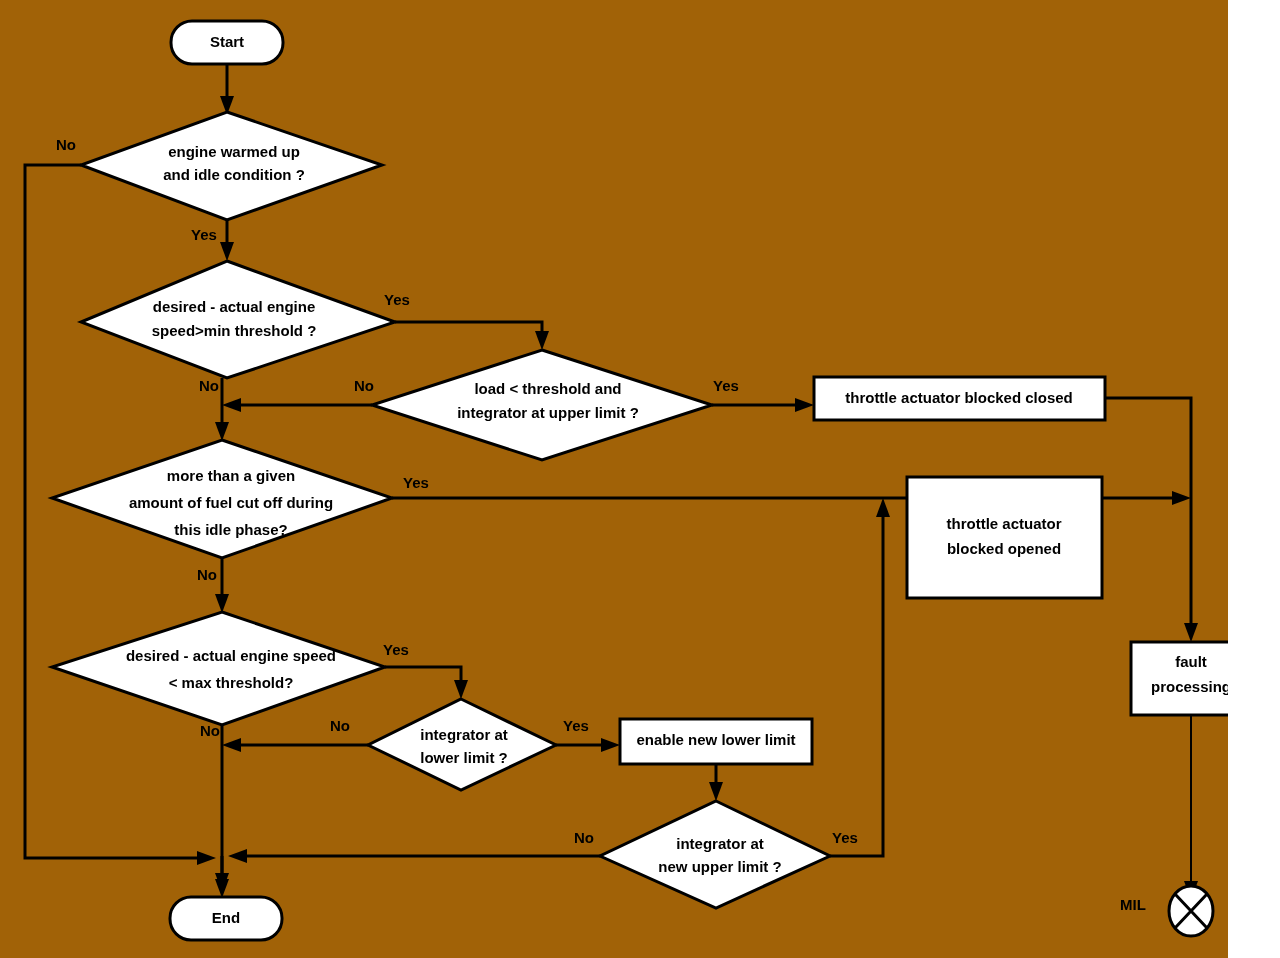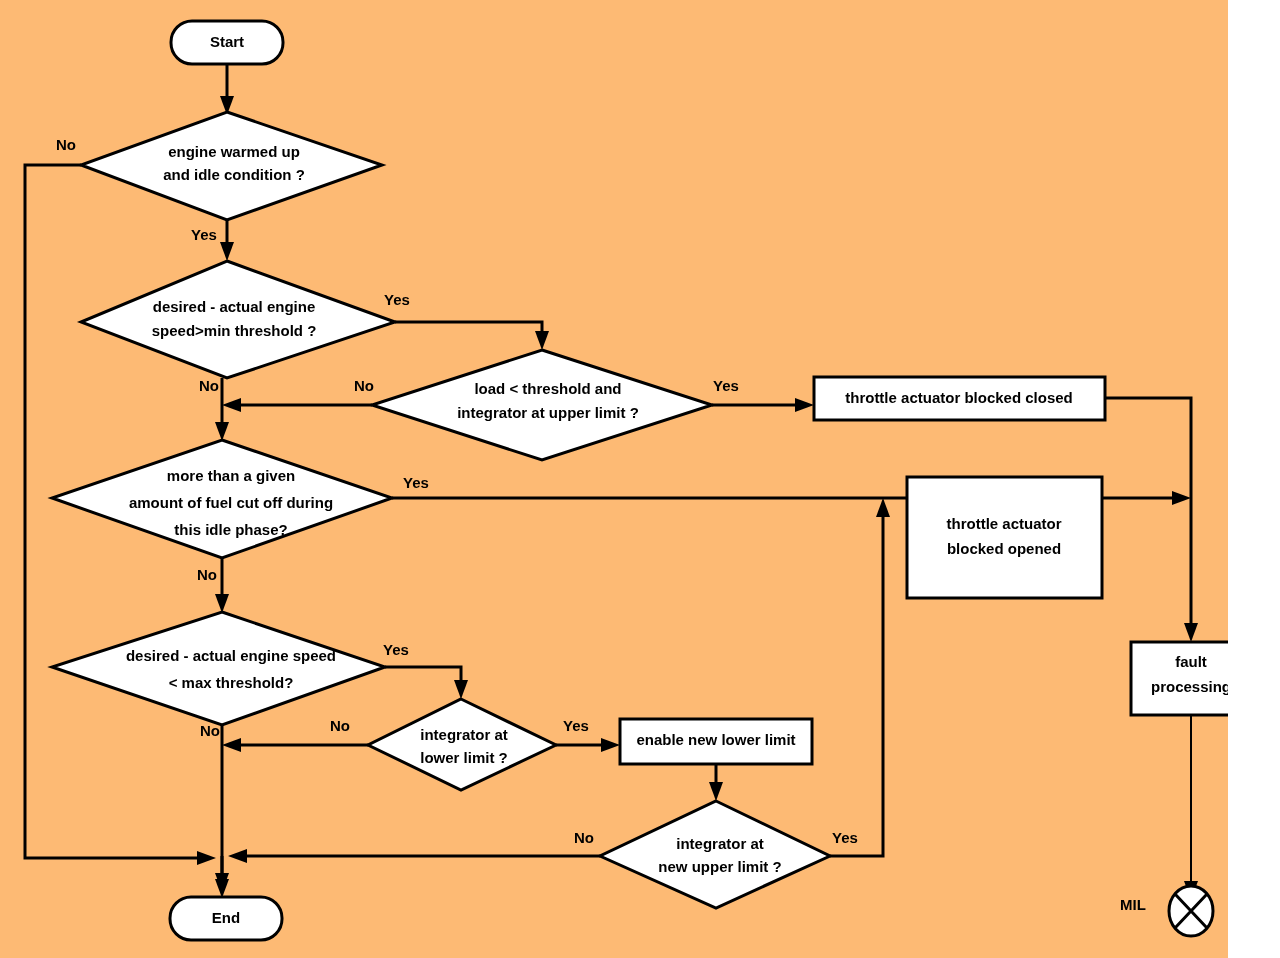--- a/index.html
+++ b/index.html
@@ -8,21 +8,21 @@
     padding: 0;
     background: #ffffff;
   }
   body {
     font-family: "Liberation Sans", sans-serif;
   }
   #canvas-wrap {
     position: relative;
     width: 1228px;
     height: 958px;
-    background: #fdba74;
+    background: #a16207;
     overflow: hidden;
   }
   svg#flow {
     display: block;
     width: 1280px;
     height: 958px;
   }
   .shape-stroke {
     fill: #ffffff;
     stroke: #000000;

